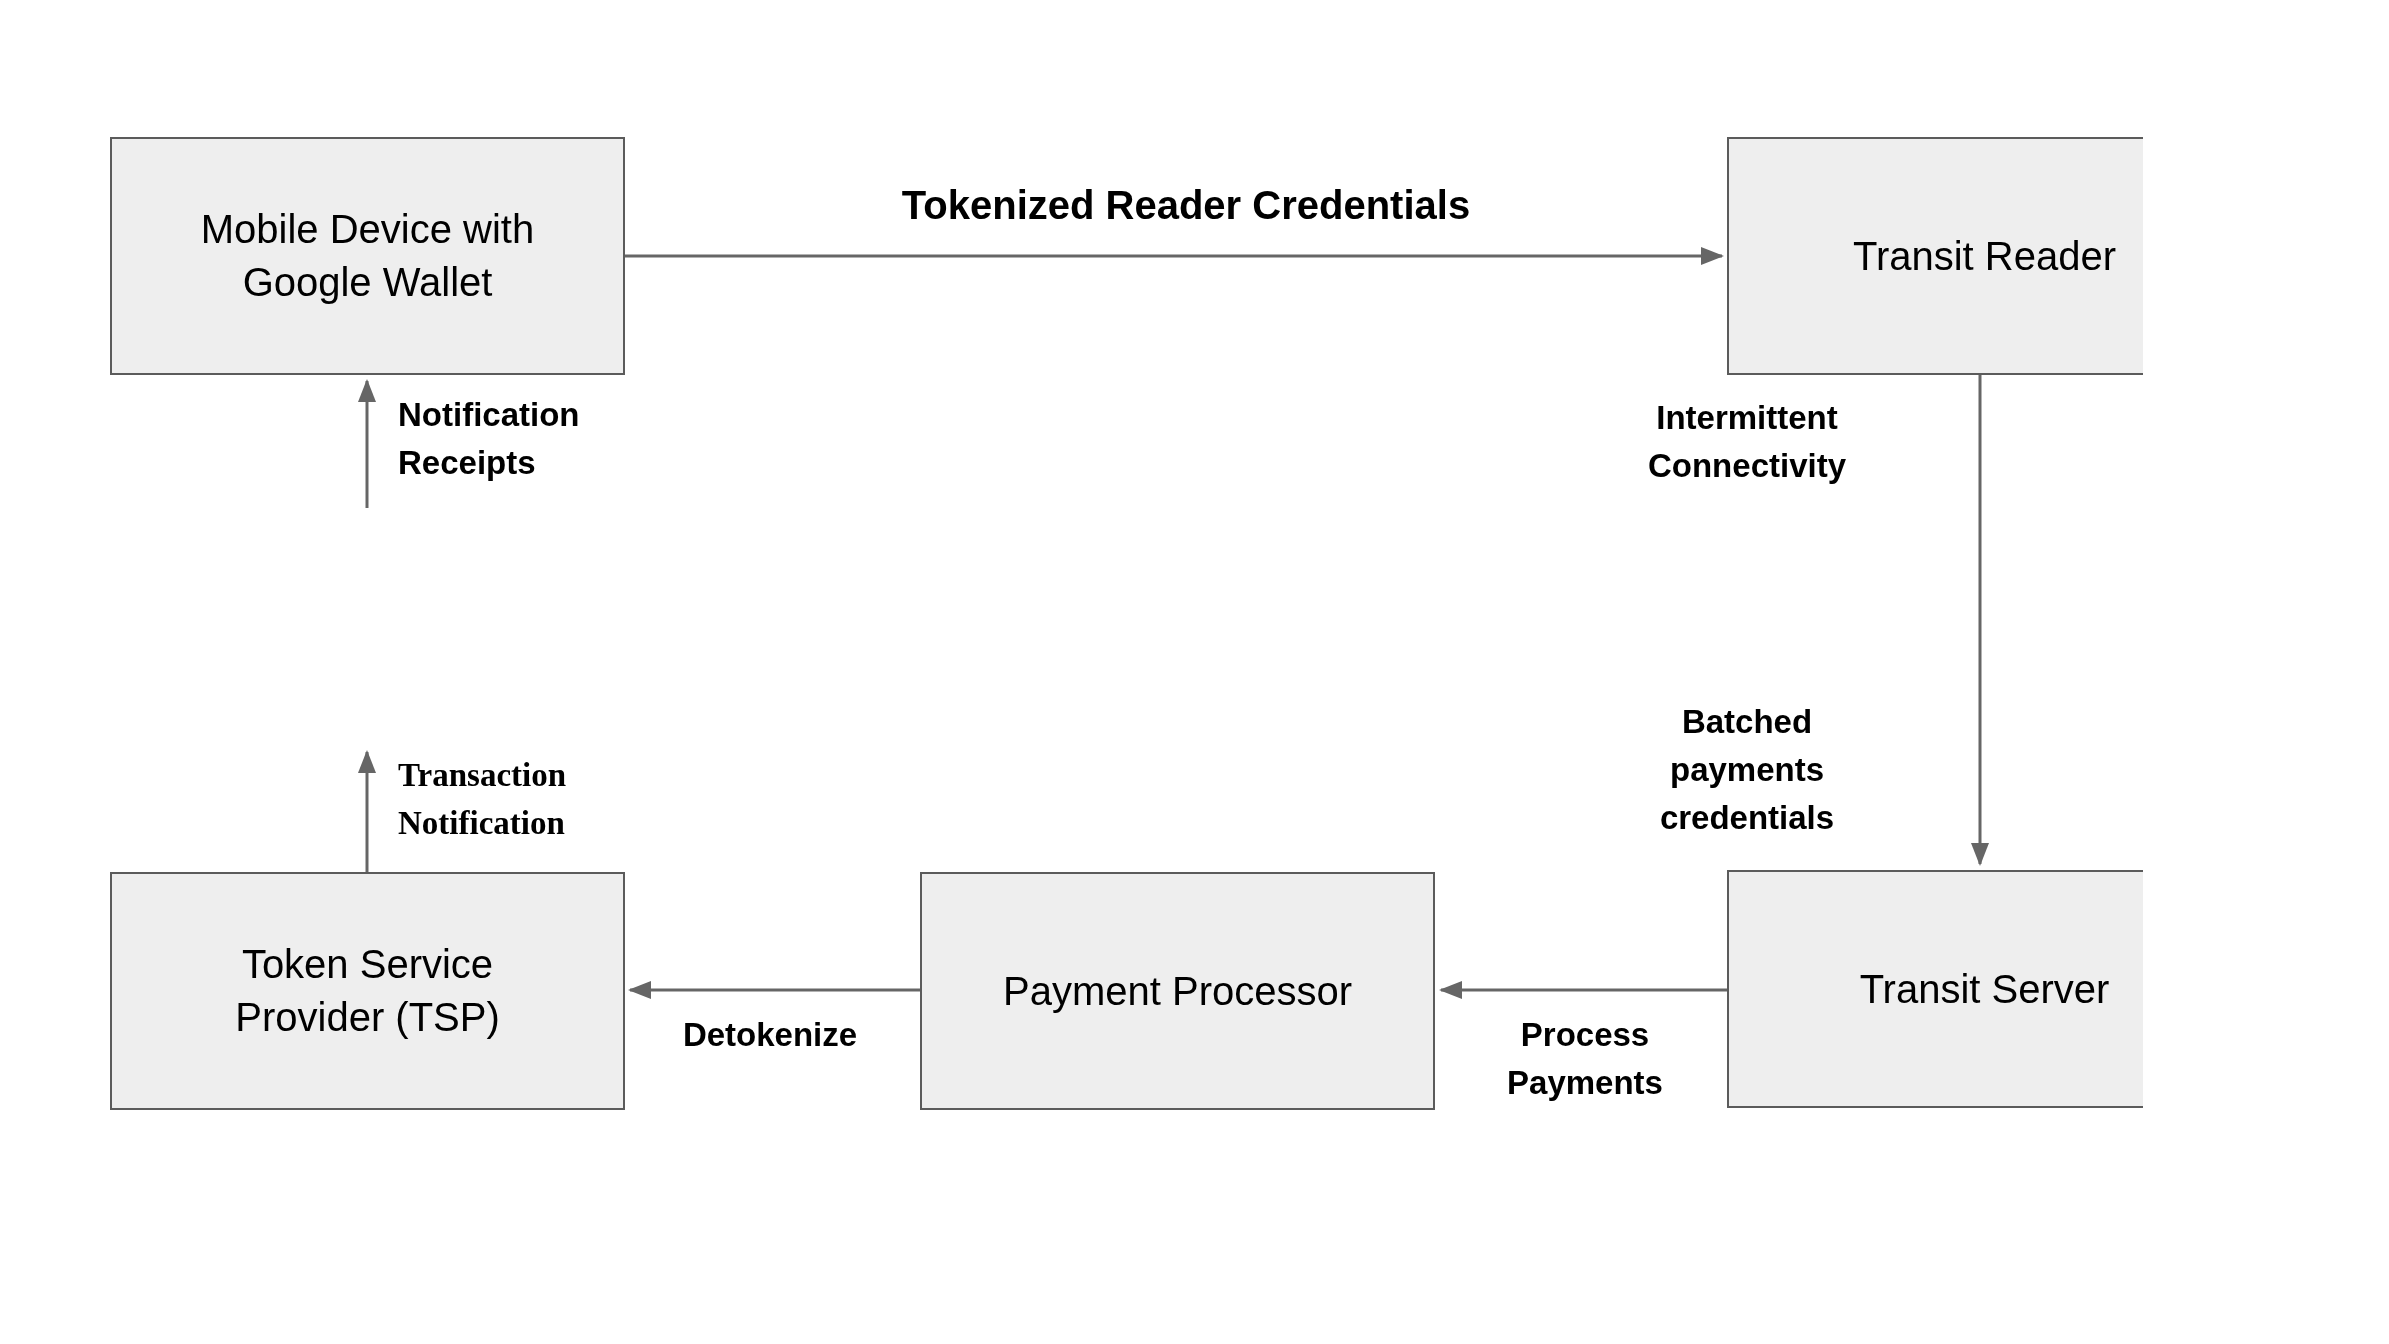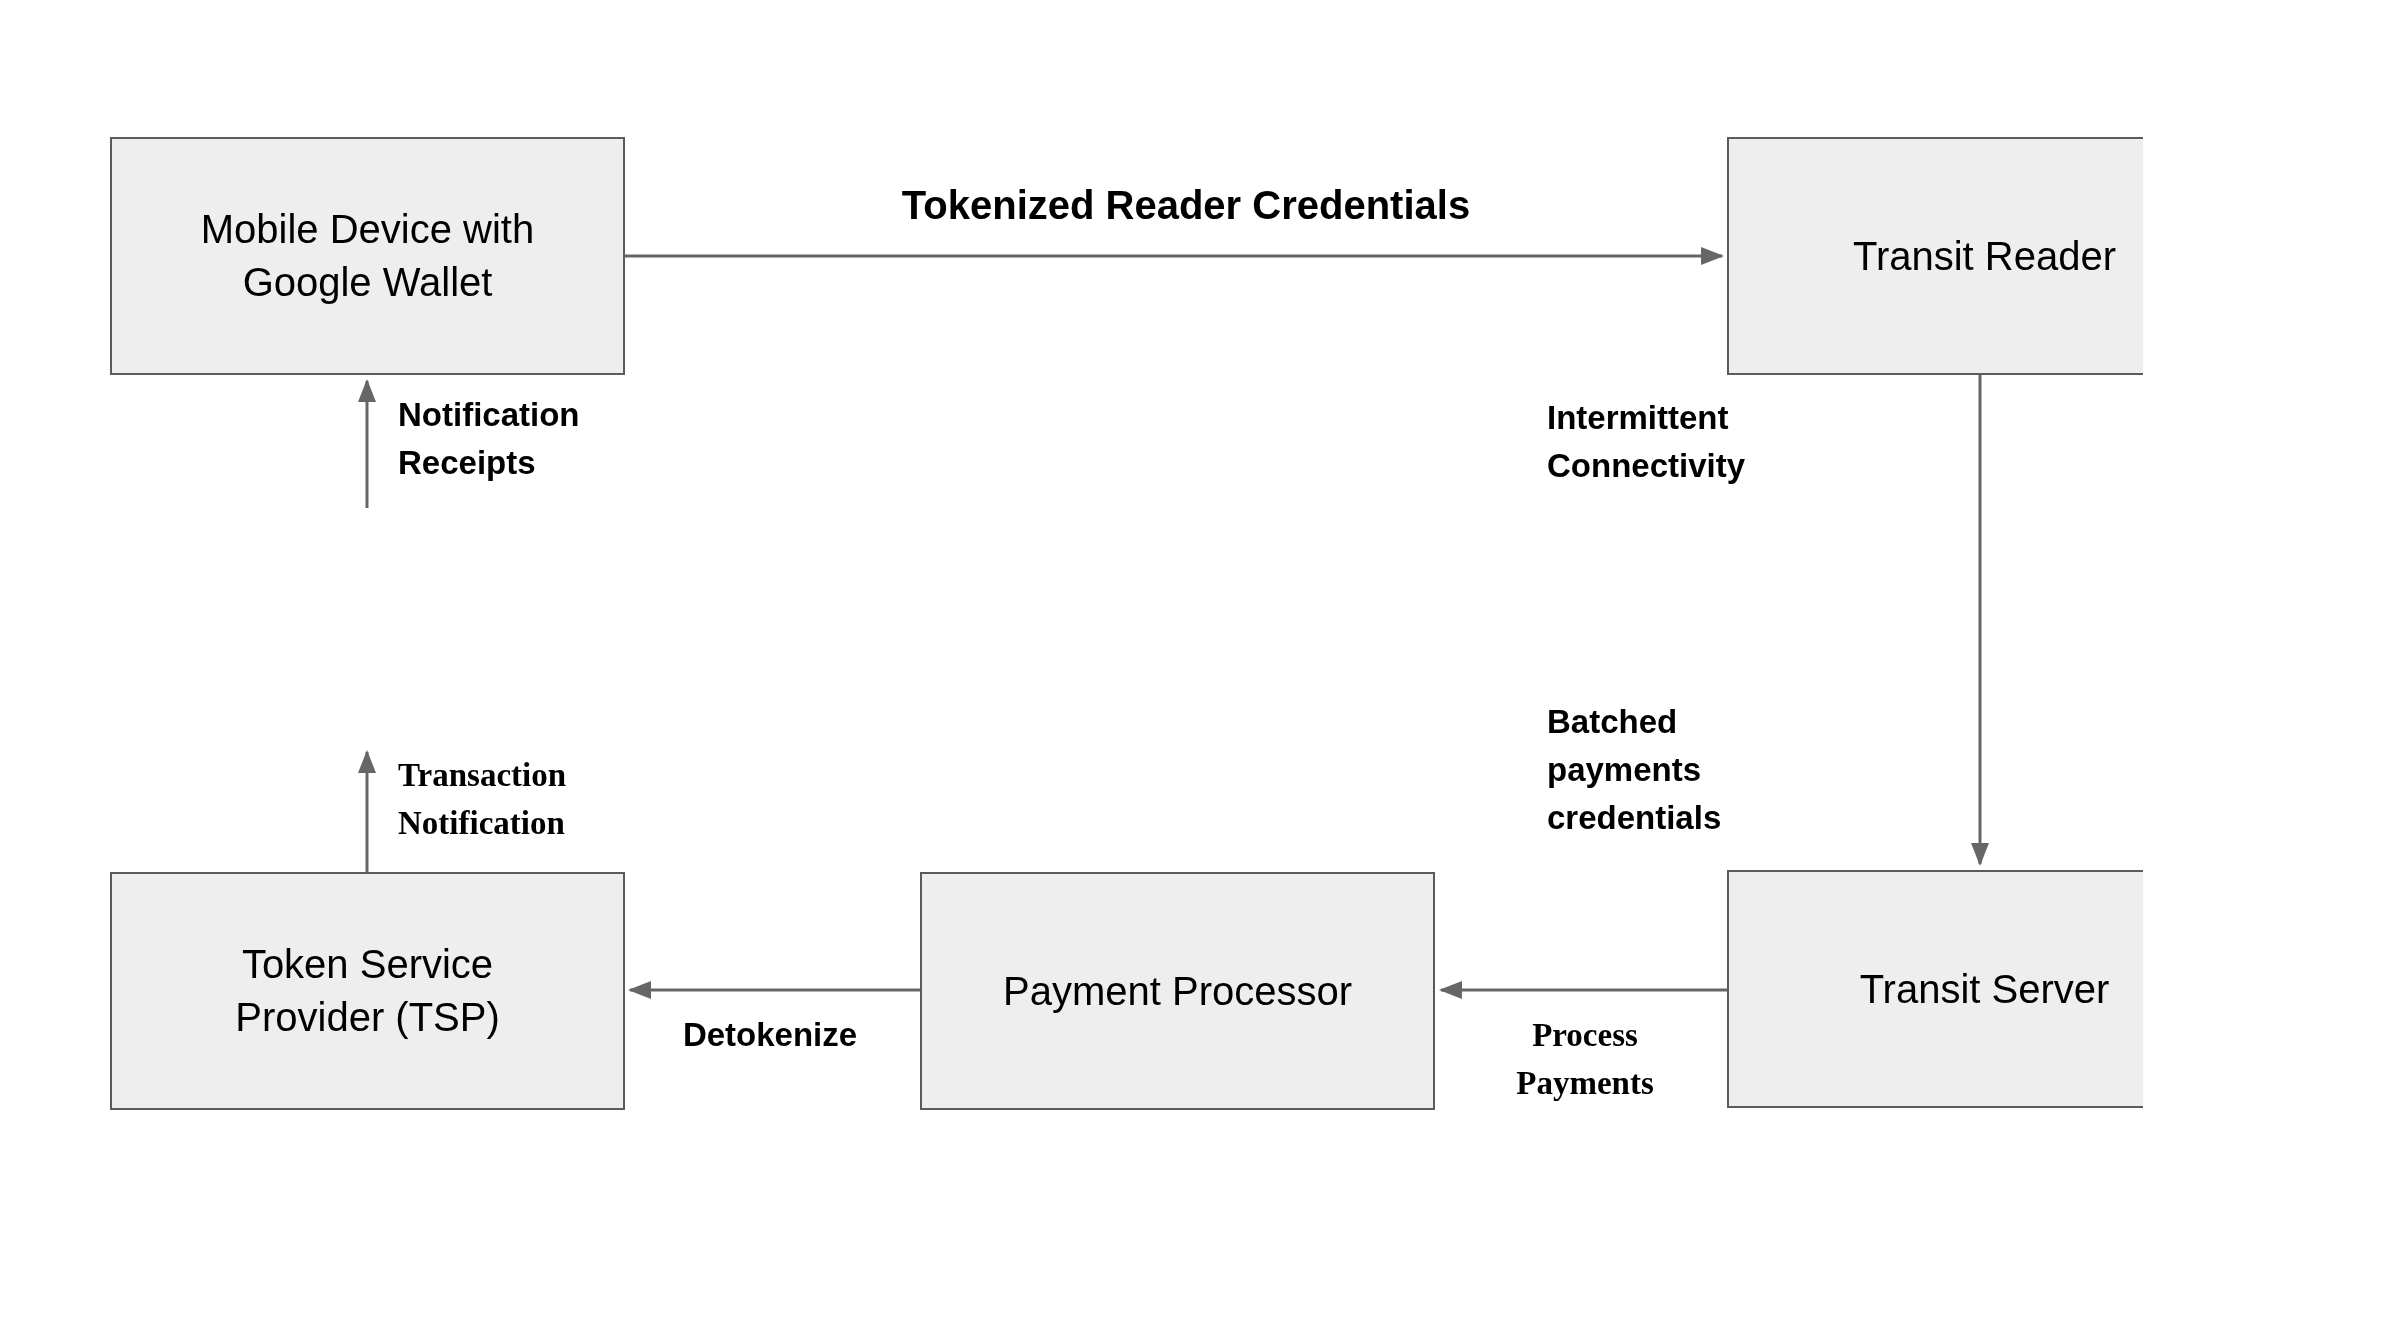--- a/index.html
+++ b/index.html
@@ -47,21 +47,21 @@
     font-size:33px;
     line-height:48px;
     color:var(--text);
     white-space:nowrap;
   }
   .edge-label.title{
     font-size:40px;
     line-height:48px;
     text-align:center;
   }
-  .align-right{text-align:left;}
+  .align-right{text-align:center;}
   .align-center{text-align:center;}
   .connector{stroke:var(--arrow);stroke-width:3;}
   .arrowhead{fill:var(--arrow);}
 </style>
 </head>
 <body>
 
 <div class="canvas">
 
   <svg class="connector-layer" viewBox="0 0 2389 1344" xmlns="http://www.w3.org/2000/svg">
@@ -119,21 +119,21 @@
     <div>Intermittent</div>
     <div>Connectivity</div>
   </div>
 
   <div class="edge-label align-right" style="left:1547px;top:698px;width:400px;">
     <div>Batched</div>
     <div>payments</div>
     <div>credentials</div>
   </div>
 
-  <div class="edge-label align-center" style="left:1435px;top:1011px;width:300px;font-family:Liberation Serif, serif;">
+  <div class="edge-label align-center" style="left:1435px;top:1011px;width:300px;">
     <div>Process</div>
     <div>Payments</div>
   </div>
 
   <div class="edge-label align-center" style="left:620px;top:1011px;width:300px;">
     <div>Detokenize</div>
   </div>
 
 </div>
 

